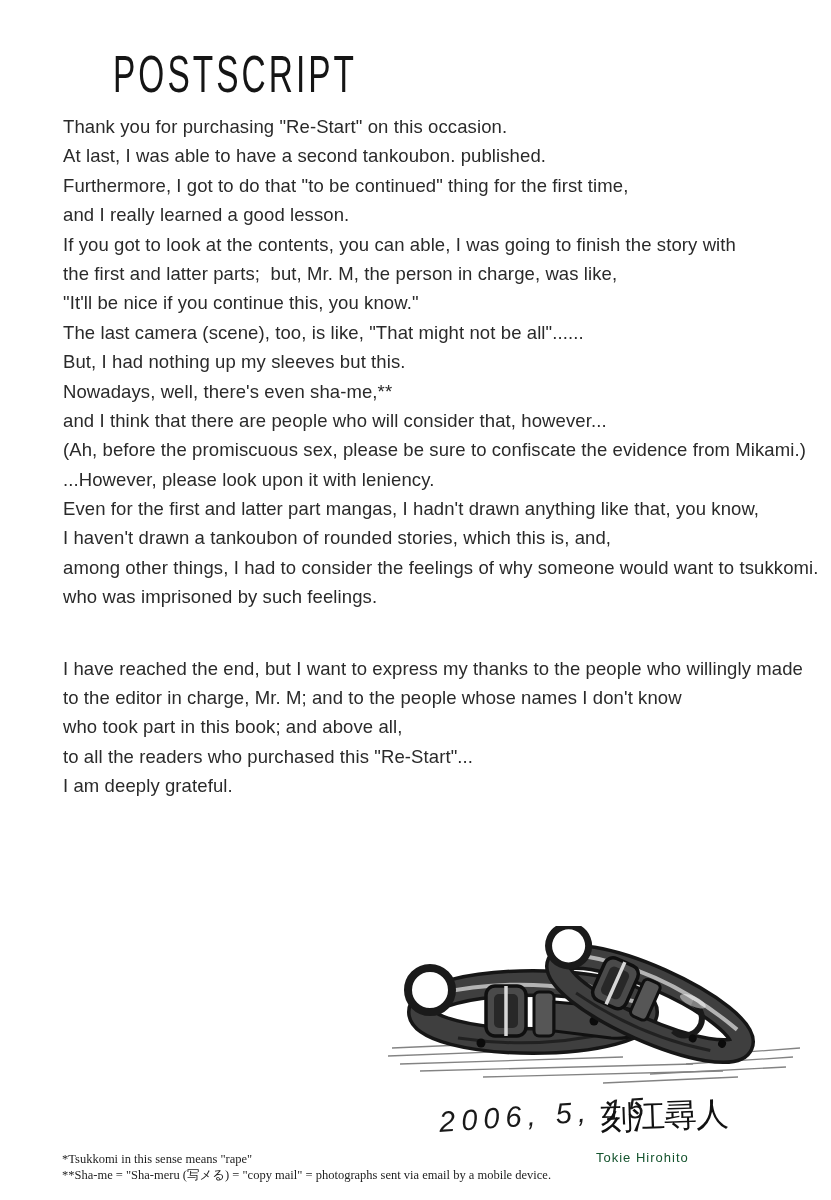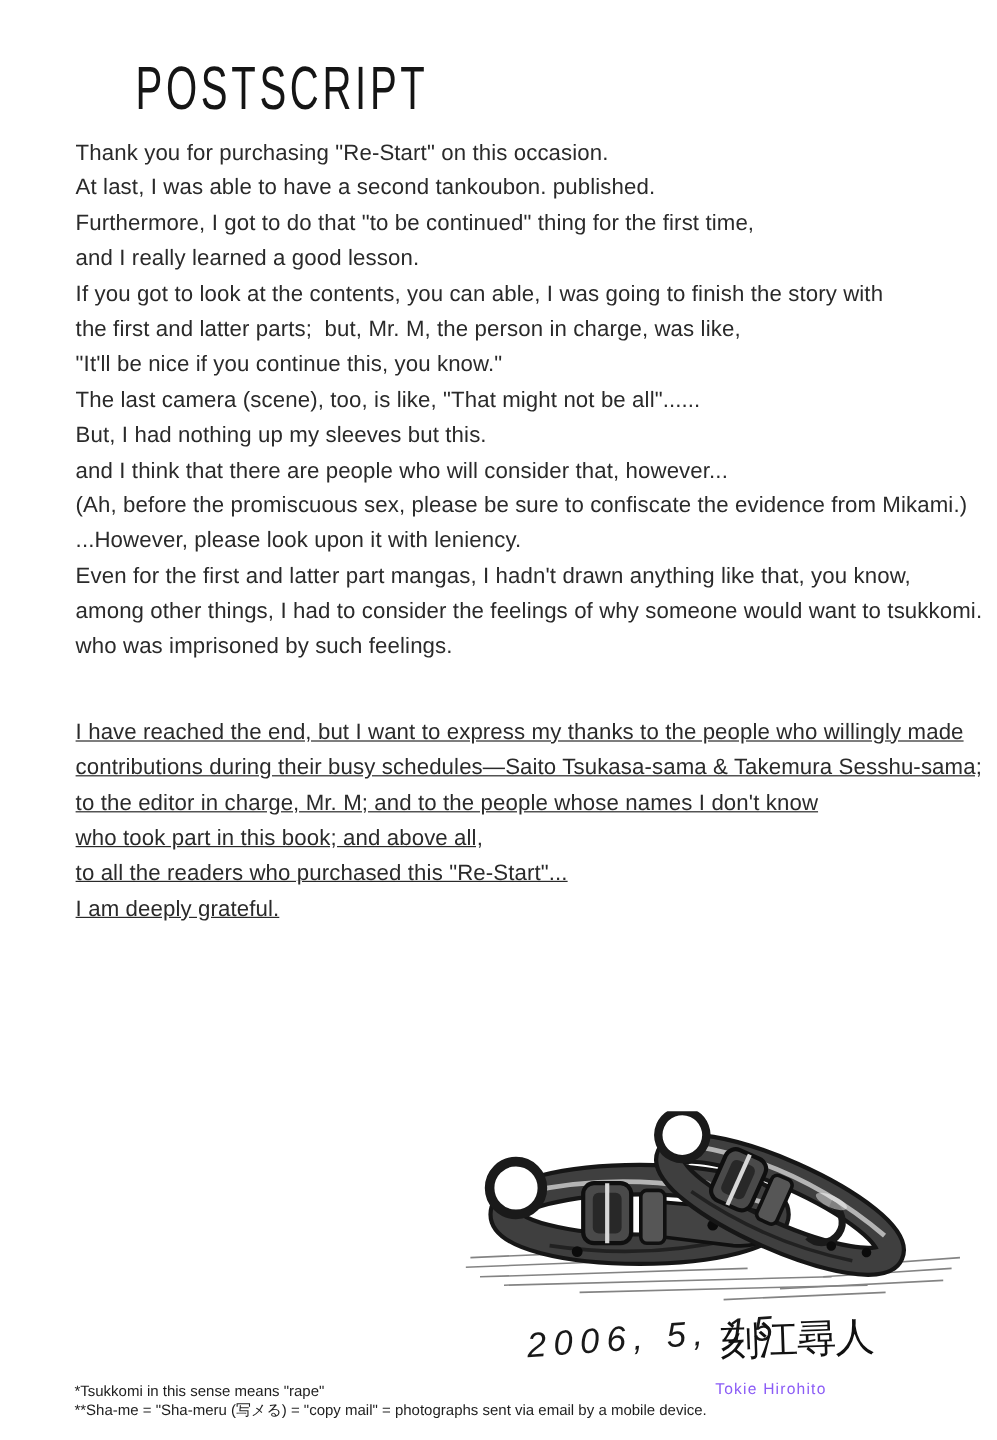--- a/index.html
+++ b/index.html
@@ -16,71 +16,72 @@
     font-size:44px; font-weight:400; color:#151515;
     letter-spacing:4px;
     transform:scale(0.76,1.16); transform-origin:left top;
     white-space:pre;
   }
   .body-text {
     position:absolute; left:63px; top:112px;
     font-size:18.5px; letter-spacing:0.1px; color:#2a2a2a;
   }
   .bt-line { line-height:29.4px; height:29.4px; white-space:pre; }
-  .para-2 { margin-top:42px;text-decoration:underline; }
+  .para-2 { margin-top:42px; }
   .collars-art { position:absolute; left:388px; top:926px; }
   .sig-date {
     position:absolute; left:438px; top:1106px;
     font-size:29px; font-style:italic; letter-spacing:6px;
     color:#191919; transform:rotate(-4deg); transform-origin:left top;
     white-space:pre;
   }
   .sig-kanji {
     position:absolute; left:600px; top:1094px;
     font-size:33px; color:#111; letter-spacing:-1px;
     transform:rotate(-2deg);
     white-space:pre;
   }
   .sig-roman {
     position:absolute; left:596px; top:1150px;
-    font-size:13px; letter-spacing:1px; color:#8b5cf6;
+    font-size:13px; letter-spacing:1px; color:#14532d;
     white-space:pre;
   }
   .footnotes {
     position:absolute; left:62px; top:1152px;
-    font-size:12.5px; line-height:15.5px; color:#1d1d1d;
+    font-size:12.5px; line-height:15.5px; color:#1d1d1d;font-family:Liberation Serif, serif;
   }
   .footnote-line { white-space:pre; }
 </style>
 </head>
 <body>
 
 <div class="page-title">POSTSCRIPT</div>
 
 <div class="body-text">
   <div>
     <div class="bt-line">Thank you for purchasing "Re-Start" on this occasion.</div>
     <div class="bt-line">At last, I was able to have a second tankoubon. published.</div>
     <div class="bt-line">Furthermore, I got to do that "to be continued" thing for the first time,</div>
     <div class="bt-line">and I really learned a good lesson.</div>
     <div class="bt-line">If you got to look at the contents, you can able, I was going to finish the story with</div>
     <div class="bt-line">the first and latter parts;  but, Mr. M, the person in charge, was like,</div>
     <div class="bt-line">"It'll be nice if you continue this, you know."</div>
     <div class="bt-line">The last camera (scene), too, is like, "That might not be all"......</div>
     <div class="bt-line">But, I had nothing up my sleeves but this.</div>
+    <div class="bt-line">Nowadays, well, there's even sha-me,**</div>
     <div class="bt-line">and I think that there are people who will consider that, however...</div>
     <div class="bt-line">(Ah, before the promiscuous sex, please be sure to confiscate the evidence from Mikami.)</div>
     <div class="bt-line">...However, please look upon it with leniency.</div>
     <div class="bt-line">Even for the first and latter part mangas, I hadn't drawn anything like that, you know,</div>
+    <div class="bt-line">I haven't drawn a tankoubon of rounded stories, which this is, and,</div>
     <div class="bt-line">among other things, I had to consider the feelings of why someone would want to tsukkomi.</div>
     <div class="bt-line">who was imprisoned by such feelings.</div>
   </div>
   <div class="para-2">
     <div class="bt-line">I have reached the end, but I want to express my thanks to the people who willingly made</div>
-    <div class="bt-line">contributions during their busy schedules—Saito Tsukasa-sama &amp; Takemura Sesshu-sama;</div>
     <div class="bt-line">to the editor in charge, Mr. M; and to the people whose names I don't know</div>
     <div class="bt-line">who took part in this book; and above all,</div>
     <div class="bt-line">to all the readers who purchased this "Re-Start"...</div>
     <div class="bt-line">I am deeply grateful.</div>
   </div>
 </div>
 
 <div class="collars-art">
   <svg width="440" height="178" viewBox="0 0 440 178">
 

